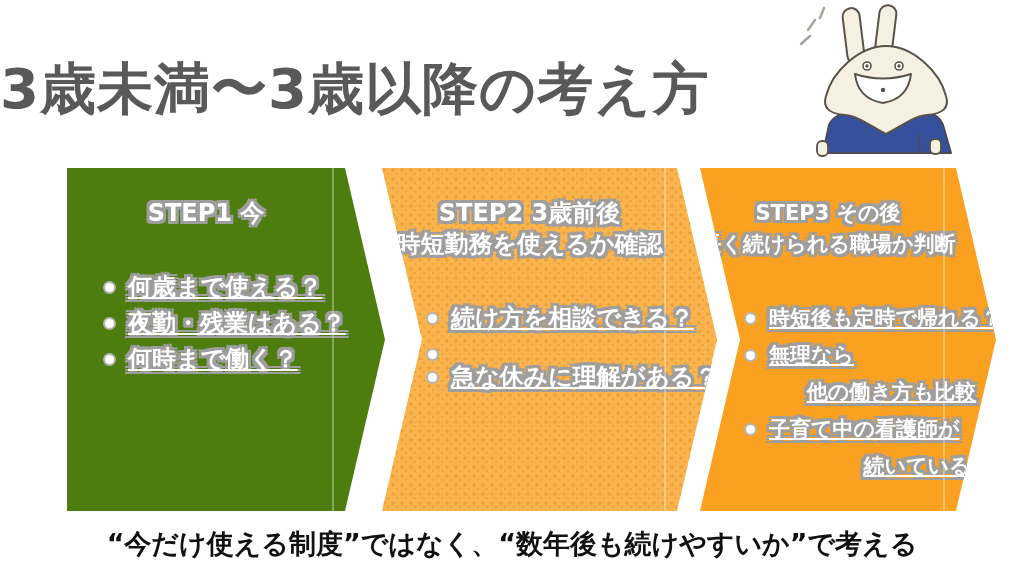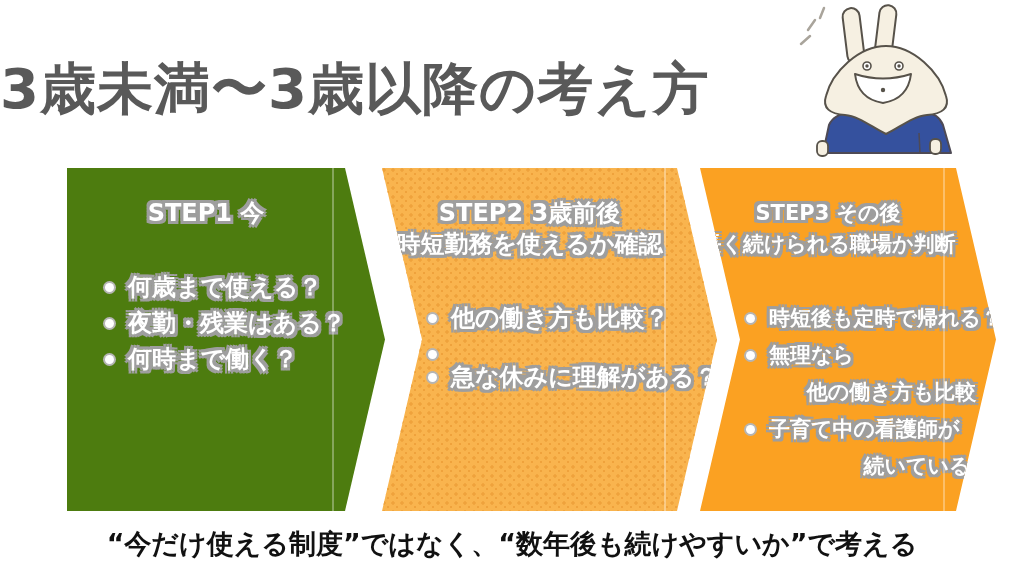--- a/index.html
+++ b/index.html
@@ -47,21 +47,21 @@
   }
   .panel-heading{
     text-align:center;font-weight:bold;font-size:24px;line-height:31px;
     white-space:nowrap;
   }
   .panel--3 .panel-heading{font-size:21px}
   .bullets{list-style:none;margin-top:40px;padding-left:38px}
   .panel--2 .bullets,.panel--3 .bullets{padding-left:46px}
   .bullet{
     display:flex;align-items:flex-start;
-    font-weight:bold;font-size:24px;line-height:36px;white-space:nowrap;
+    font-weight:bold;font-size:24px;line-height:36px;white-space:nowrap;text-decoration:underline;
   }
   .panel--3 .bullet{font-size:21px;line-height:37px}
   .dot{
     flex:0 0 auto;width:9px;height:9px;border-radius:50%;
     background:#fff;box-shadow:0 0 0 2px #b5b5b5;
     margin:14px 14px 0 0;
   }
   .line2{display:block}
   .ind-a{margin-left:4.5em}
   .ind-b{margin-left:1.8em}
@@ -134,21 +134,21 @@
 
   <div class="panel panel--2 panel--dots" style="background-color: rgb(249, 180, 78);">
     <div class="panel-inner">
       <div class="panel-heading outlined">
         <div>STEP2 3歳前後</div>
         <div>時短勤務を使えるか確認</div>
       </div>
       <ul class="bullets">
         <li class="bullet outlined">
           <span class="dot"></span>
-          <span>他の働き方も比較？</span>
+          <span>続け方を相談できる？</span>
         </li>
         <li class="bullet outlined">
           <span class="dot"></span>
         </li>
         <li class="bullet outlined">
           <span class="dot"></span>
           <span>急な休みに理解がある？</span>
         </li>
       </ul>
     </div>

